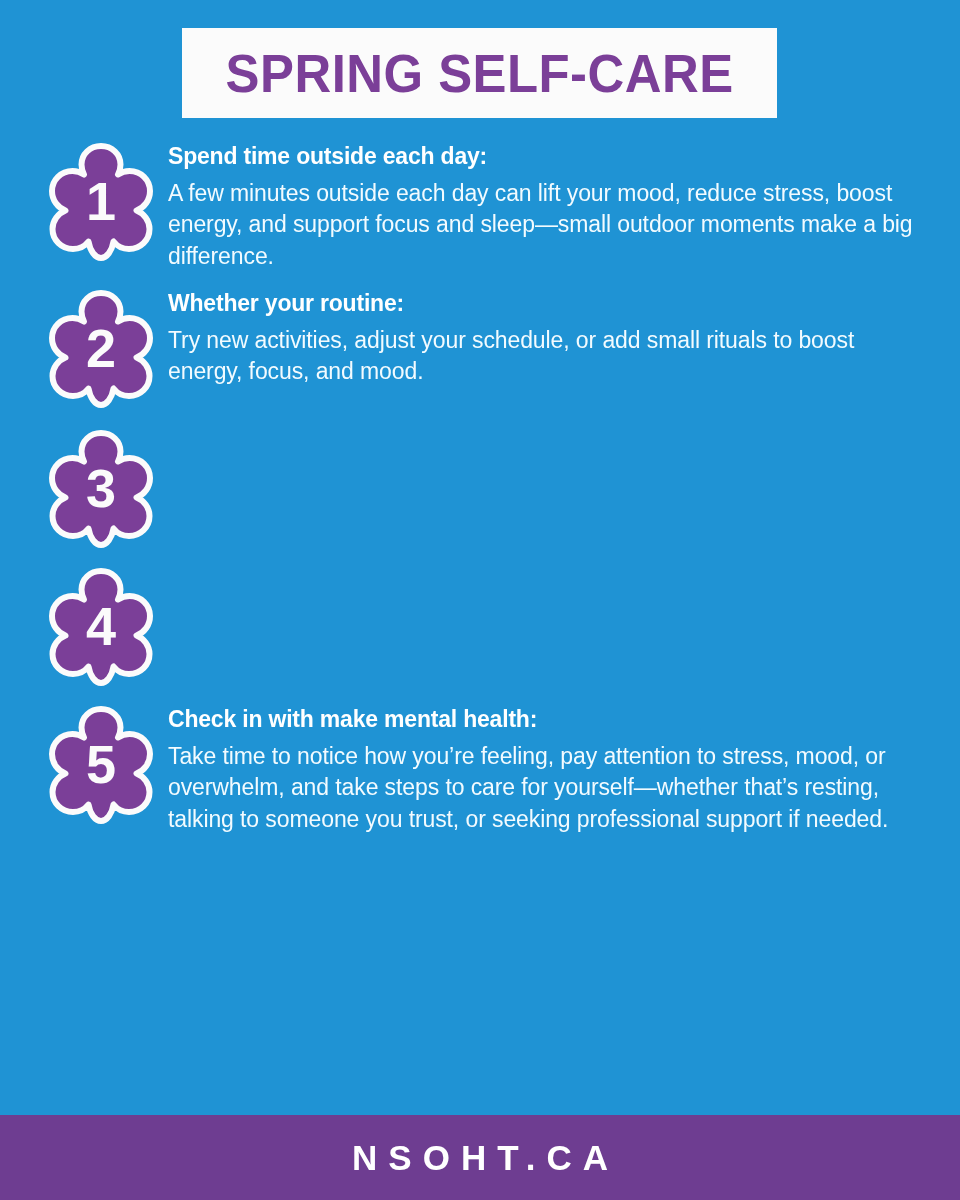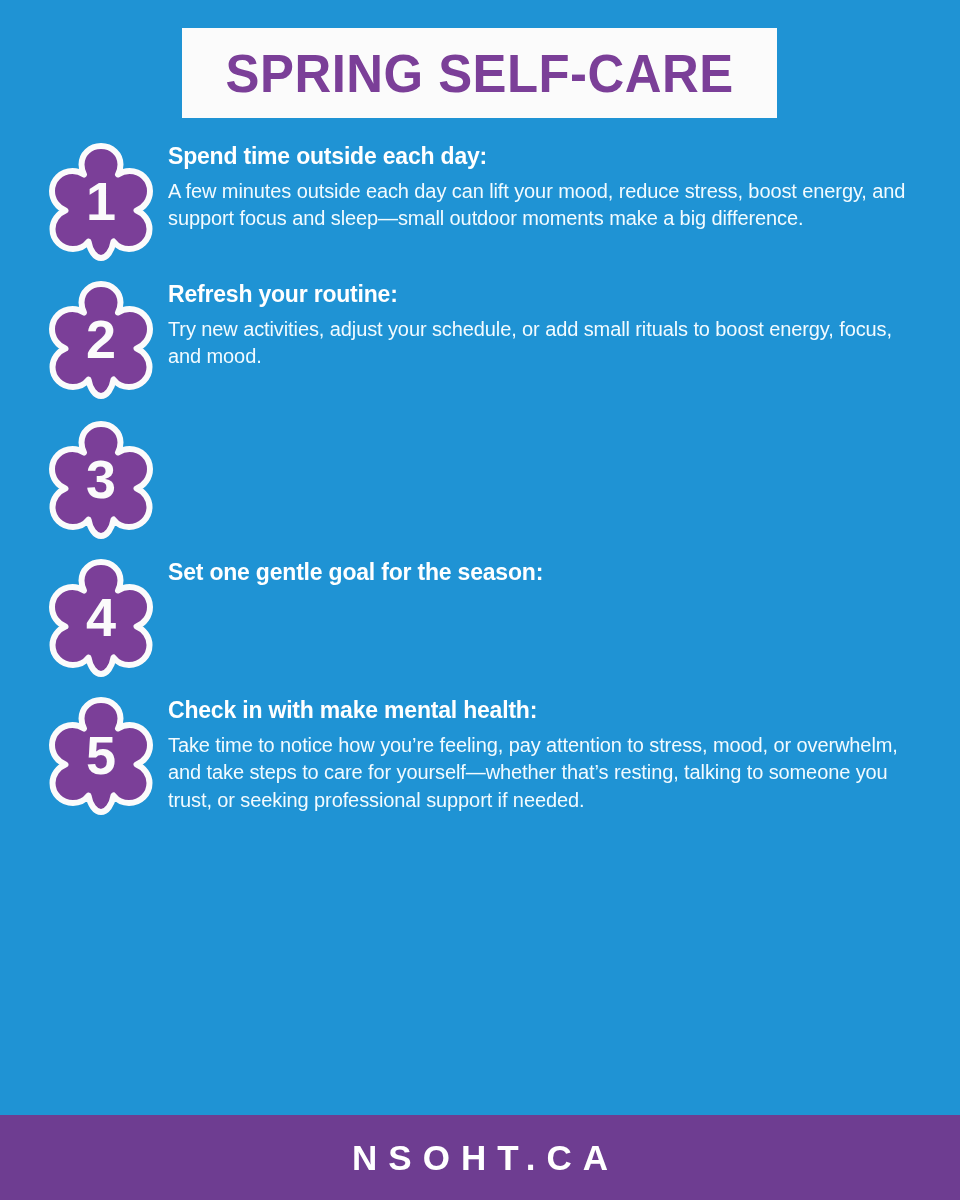--- a/index.html
+++ b/index.html
@@ -103,21 +103,21 @@
     color: #ffffff;
     font-size: 23px;
     font-weight: bold;
     line-height: 1.12;
     margin: 0 0 8px 0;
     letter-spacing: -0.2px;
     font-family: "Liberation Sans", sans-serif;
   }
   .tip-desc {
     color: #f2fbff;
-    font-size: 20px;
+    font-size: 23px;
     line-height: 1.38;
     margin: 0;
     letter-spacing: -0.1px;
     font-family: "Liberation Sans", sans-serif;
   }
 
   
   .tip-row.r1 { margin-bottom: 10px; }
   .tip-row.r2 { margin-bottom: 12px; }
   .tip-row.r3 { margin-bottom: 10px; }
@@ -206,21 +206,21 @@
                    C 12.5 80.5 18 73.5 25.5 70.5
                    C 17.5 67.5 12 60 12 51
                    C 12 40 21 31 32.5 31
                    C 37 31 41 32.5 44 34.5
                    C 42.5 31.5 41.5 28.5 41.5 24.5
                    C 41.5 14 50 6 61 6 Z" fill="#7b3f98" stroke="#fbfbfb" stroke-width="6" stroke-linejoin="round"></path>
         </svg>
         <div class="badge-num">2</div>
       </div>
       <div class="tip-body">
-        <h2 class="tip-heading">Refresh your routine:</h2>
+        <h2 class="tip-heading">Whether your routine:</h2>
         <p class="tip-desc">Try new activities, adjust your schedule, or add small rituals to boost energy, focus, and mood.</p>
       </div>
     </div>
 
     <div class="tip-row r3">
       <div class="badge-wrap">
         <svg viewBox="0 0 122 124">
           <path d="M61 6
                    C 72 6 80.5 14 80.5 24.5
                    C 80.5 28.5 79.5 31.5 78 34.5
@@ -264,21 +264,20 @@
                    C 12.5 80.5 18 73.5 25.5 70.5
                    C 17.5 67.5 12 60 12 51
                    C 12 40 21 31 32.5 31
                    C 37 31 41 32.5 44 34.5
                    C 42.5 31.5 41.5 28.5 41.5 24.5
                    C 41.5 14 50 6 61 6 Z" fill="#7b3f98" stroke="#fbfbfb" stroke-width="6" stroke-linejoin="round"></path>
         </svg>
         <div class="badge-num">4</div>
       </div>
       <div class="tip-body">
-        <h2 class="tip-heading">Set one gentle goal for the season:</h2>
       </div>
     </div>
 
     <div class="tip-row r5">
       <div class="badge-wrap">
         <svg viewBox="0 0 122 124">
           <path d="M61 6
                    C 72 6 80.5 14 80.5 24.5
                    C 80.5 28.5 79.5 31.5 78 34.5
                    C 81 32.5 85 31 89.5 31

